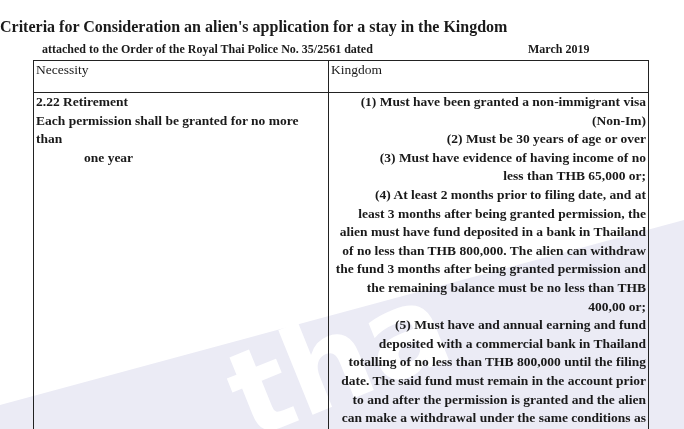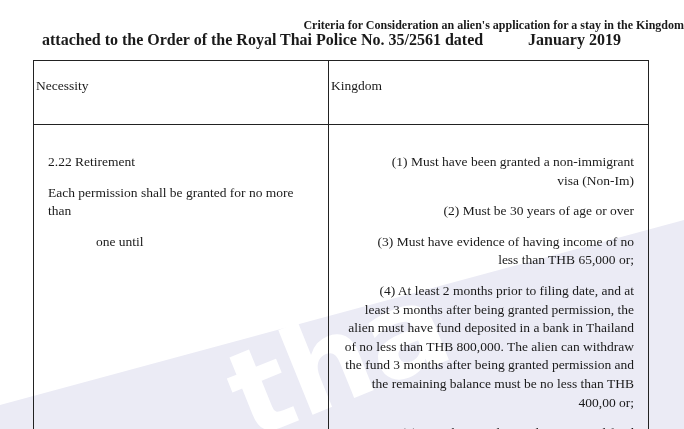--- a/index.html
+++ b/index.html
@@ -1,54 +1,54 @@
 <!DOCTYPE html>
 <html><head>
 <meta charset="utf-8">
 <style>
   html, body { margin:0; padding:0; }
   body { width:684px; height:429px; overflow:hidden; background:#ffffff; position:relative;
     font-family:"Liberation Serif","DejaVu Serif",serif; color:#1a1a1a; }
   .watermark { position:absolute; left:0; top:0; width:684px; height:429px; pointer-events:none; z-index:0; }
-  .title { position:absolute; top:18px; left:0; width:684px; text-align:right; font-weight:bold; font-size:12px; z-index:2; }
-  .subtitle { position:absolute; top:31px; left:42px; font-weight:bold; font-size:16px; z-index:2; white-space:nowrap;font-family:Liberation Serif, serif; }
+  .title { position:absolute; top:18px; left:0; width:684px; text-align:left; font-weight:bold; font-size:16px; z-index:2; }
+  .subtitle { position:absolute; top:42px; left:42px; font-weight:bold; font-size:12px; z-index:2; white-space:nowrap;font-family:Liberation Serif, serif; }
   .subtitle .date { position:absolute; left:486px; top:0; }
   table { position:absolute; left:33px; top:60px; width:616px; border-collapse:collapse; z-index:2; font-size:13.5px; }
-  td { border:1.5px solid #222; vertical-align:top; padding:16px 2px; line-height:18.6px; }
+  td { border:1.5px solid #222; vertical-align:top; padding:0 2px; line-height:18.6px; }
   .col1 { width:290px; }
   .hdr td { height:31px; }
   .indent { text-indent:28px;text-align:right; }
   .center-indent { padding-left:48px; }
-  p { margin:12px; }
+  p { margin:0;font-weight:bold; }
 </style>
 </head>
 <body>
 
 <svg class="watermark" viewBox="0 0 684 429">
   <polygon points="0,429 0,405 684,220 684,429" fill="#ebebf5"></polygon>
   <text x="250" y="440" font-size="120" font-family="DejaVu Sans, sans-serif" font-weight="bold" fill="#ffffff" transform="rotate(-22 250 440)">tha</text>
 </svg>
 
 <div class="title">Criteria for Consideration an alien's application for a stay in the Kingdom</div>
 <div class="subtitle">
   <span>attached to the Order of the Royal Thai Police No. 35/2561 dated</span>
-  <span class="date">January 2019</span>
+  <span class="date">March 2019</span>
 </div>
 
 <table>
   <tbody>
       <tr class="hdr">
     <td class="col1">Necessity</td>
     <td>Kingdom</td>
   </tr>
   <tr>
     <td class="col1" style="height:340px;">
       <p>2.22 Retirement</p>
       <p>Each permission shall be granted for no more than</p>
-      <p class="center-indent">one until</p>
+      <p class="center-indent">one year</p>
     </td>
     <td>
       <p class="indent">(1) Must have been granted a non-immigrant visa (Non-Im)</p>
       <p class="indent">(2) Must be 30 years of age or over</p>
       <p class="indent">(3)  Must have evidence of having income of no less than THB 65,000 or;</p>
       <p class="indent">(4) At least 2 months prior to filing date, and at least 3 months after being granted permission, the alien must have fund deposited in a bank in Thailand of no less than THB 800,000. The alien can withdraw the fund 3 months after being granted permission and the remaining balance must be no less than THB 400,00 or;</p>
       <p class="indent">(5) Must have and annual earning and fund deposited with a commercial bank in Thailand totalling of no less than THB 800,000 until the filing date. The said fund must remain in the account prior to and after the permission is granted and the alien can make a withdrawal under the same conditions as stated in (4).</p>
       <p class="indent">(8) The alien ... the Kingdom before 21</p>
     </td>
   </tr>

